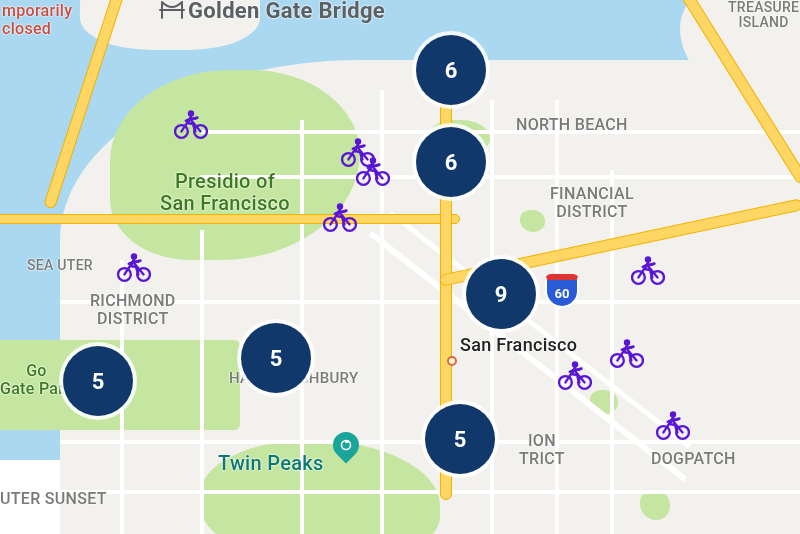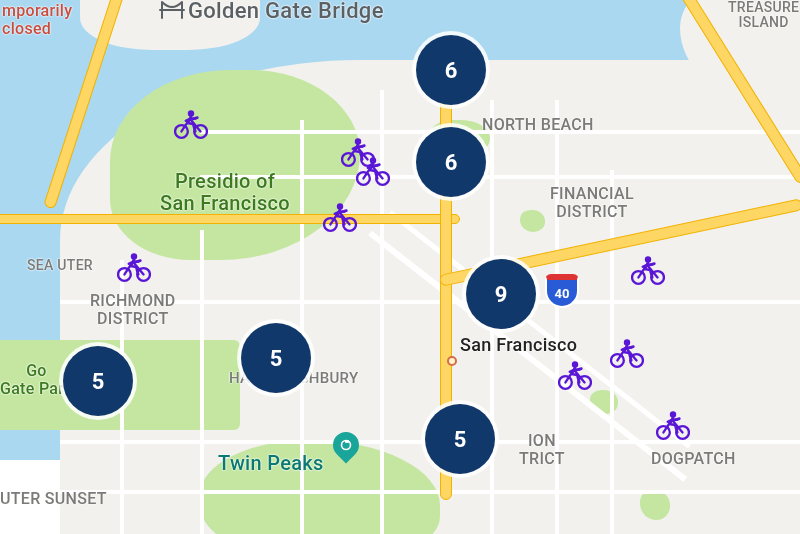--- a/index.html
+++ b/index.html
@@ -193,25 +193,25 @@
   <div class="hwy h5"></div>
 
   <div class="bridge-icon" style="left:172px; top:12px;">
     <svg width="28" height="28" viewBox="0 0 28 28">
       <path d="M4 22 L4 6 M24 22 L24 6 M4 6 Q14 16 24 6 M2 14 L26 14" stroke="#5b6064" stroke-width="2" fill="none" stroke-linecap="round"></path>
     </svg>
   </div>
 
   <div class="label closed" style="left:2px; top:2px;">mporarily
 closed</div>
-  <div class="label title-top" style="left:188px; top:-1px;">Golden Gate Bridge</div>
+  <div class="label title-top" style="left:188px; top:-1px;font-weight:bold;">Golden Gate Bridge</div>
 
   <div class="label park-label" style="left:160px; top:170px; font-size:20px;">Presidio of
 San Francisco</div>
-  <div class="label" style="left:482px; top:116px;">NORTH BEACH</div>
+  <div class="label" style="left:516px; top:116px;">NORTH BEACH</div>
   <div class="label" style="left:550px; top:185px;">FINANCIAL
 DISTRICT</div>
   <div class="label" style="left:27px; top:258px; font-size:14px;">SEA UTER</div>
   <div class="label" style="left:90px; top:292px;">RICHMOND
 DISTRICT</div>
   <div class="label" style="left:229px; top:370px; font-size:15px;">HAIGHT-ASHBURY</div>
   <div class="label" style="left:0px; top:490px;">UTER SUNSET</div>
   <div class="label" style="left:0px; top:362px; color:#3d7a1f; text-align:center;">Go
 Gate Park</div>
   <div class="label" style="left:651px; top:450px;text-align:right;">DOGPATCH</div>
@@ -226,21 +226,21 @@
         <circle cx="7" cy="7" r="4.5" fill="none" stroke="#fff" stroke-width="1.6"></circle>
         <rect x="6" y="2" width="4" height="3" rx="1" fill="#fff"></rect>
       </svg>
   </div>
 
   <div class="city-dot" style="left:452px; top:361px;"></div>
   <div class="label city-label" style="left:460px; top:335px;">San Francisco</div>
 
   <div class="shield" style="left:562px; top:291px;">
     <div class="bg">
-        <span>40</span>
+        <span>60</span>
       </div>
   </div>
 
   <div class="cluster" style="left:451px; top:70px;">
       <span>6</span>
     </div>
   <div class="cluster" style="left:451px; top:162px;">
       <span>6</span>
     </div>
   <div class="cluster" style="left:501px; top:294px;">

